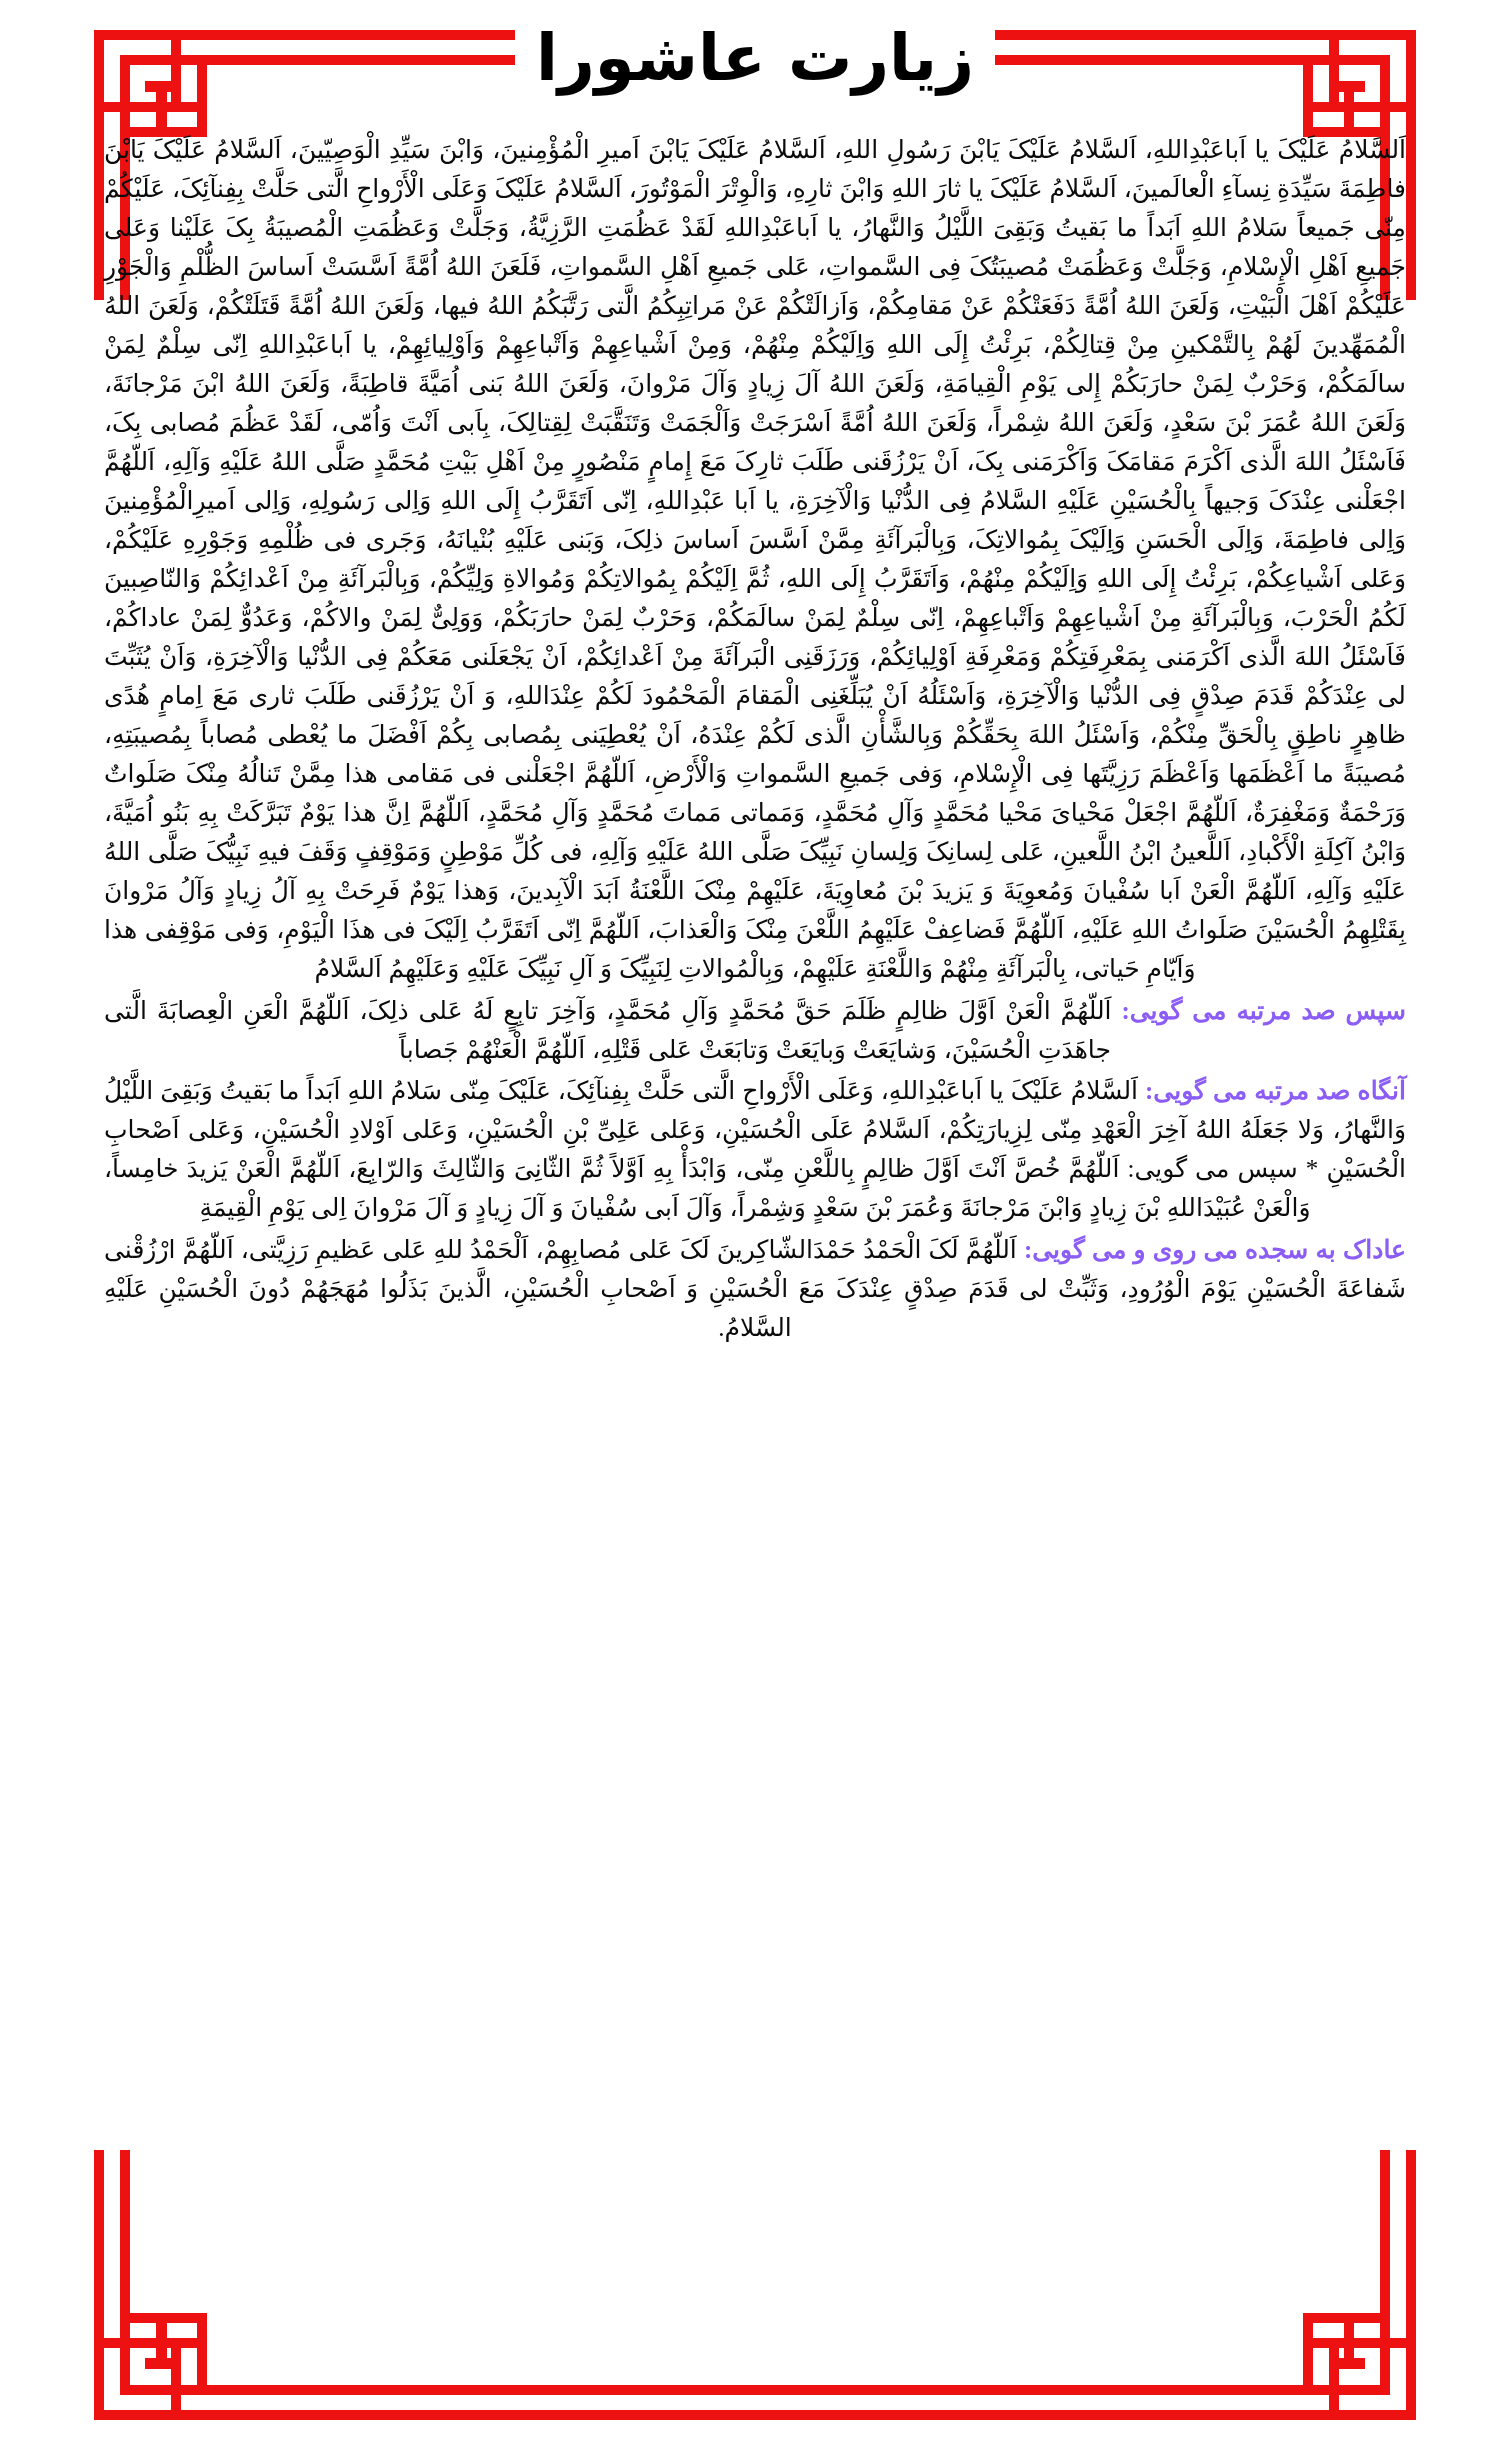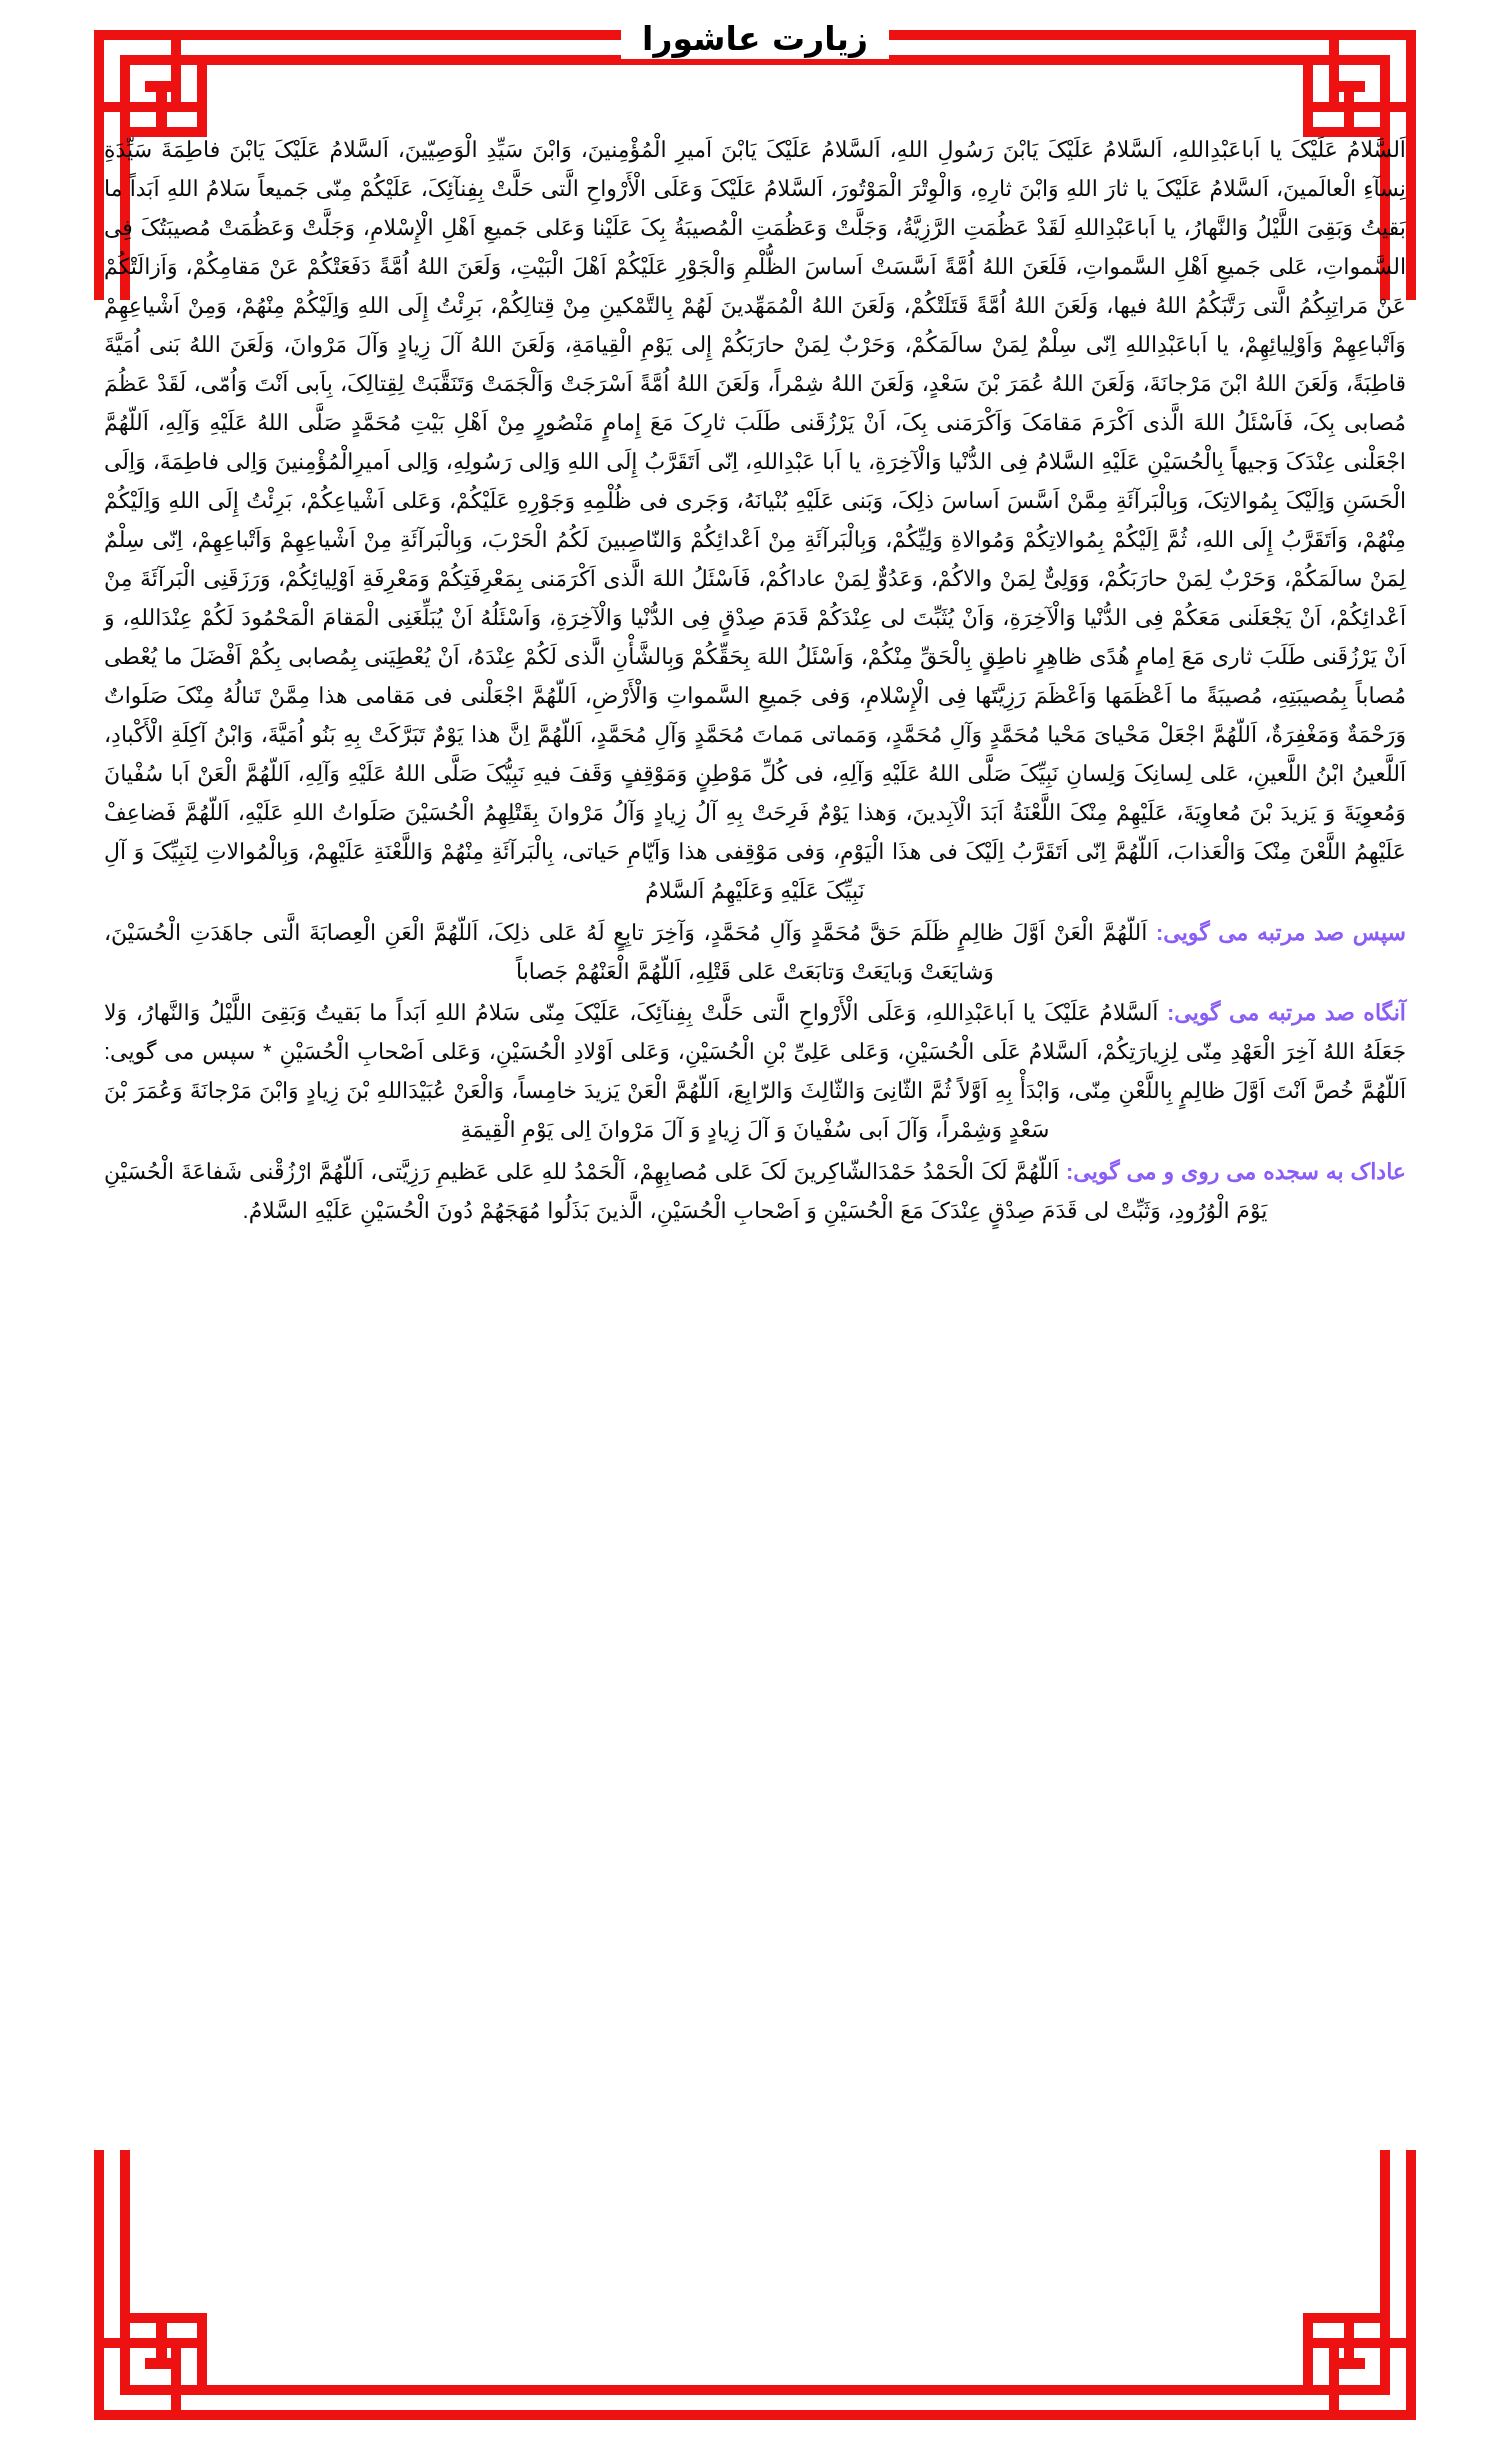--- a/index.html
+++ b/index.html
@@ -53,42 +53,42 @@
     position: absolute;
     top: 18px;
     left: 0;
     right: 0;
     text-align: center;
     z-index: 5;
   }
   .doc-title {
     display: inline-block;
     font-family: "DejaVu Sans", "Liberation Sans", sans-serif;
-    font-size: 33px;
+    font-size: 64px;
     font-weight: 700;
     color: #000000;
     line-height: 1.25;
     letter-spacing: 0;
     background: #ffffff;
     padding: 0 21px;
   }
 
   
   .content {
     position: absolute;
     top: 130px;
     left: 104px;
     right: 104px;
     bottom: 120px;
     z-index: 3;
   }
 
   .para {
-    font-family: Liberation Sans, sans-serif;
-    font-size: 22px;
+    font-family: Liberation Serif, serif;
+    font-size: 25px;
     line-height: 39px;
     color: #0b0b0b;
     text-align: justify;
     text-align-last: center;
     direction: rtl;
     unicode-bidi: isolate;
     word-spacing: 0.5px;
     margin-bottom: 2.6px;
   }
 

